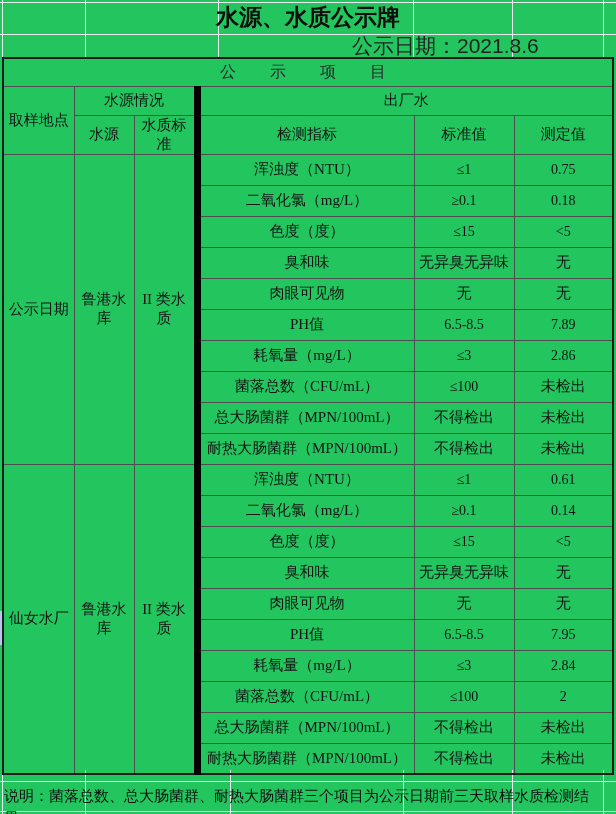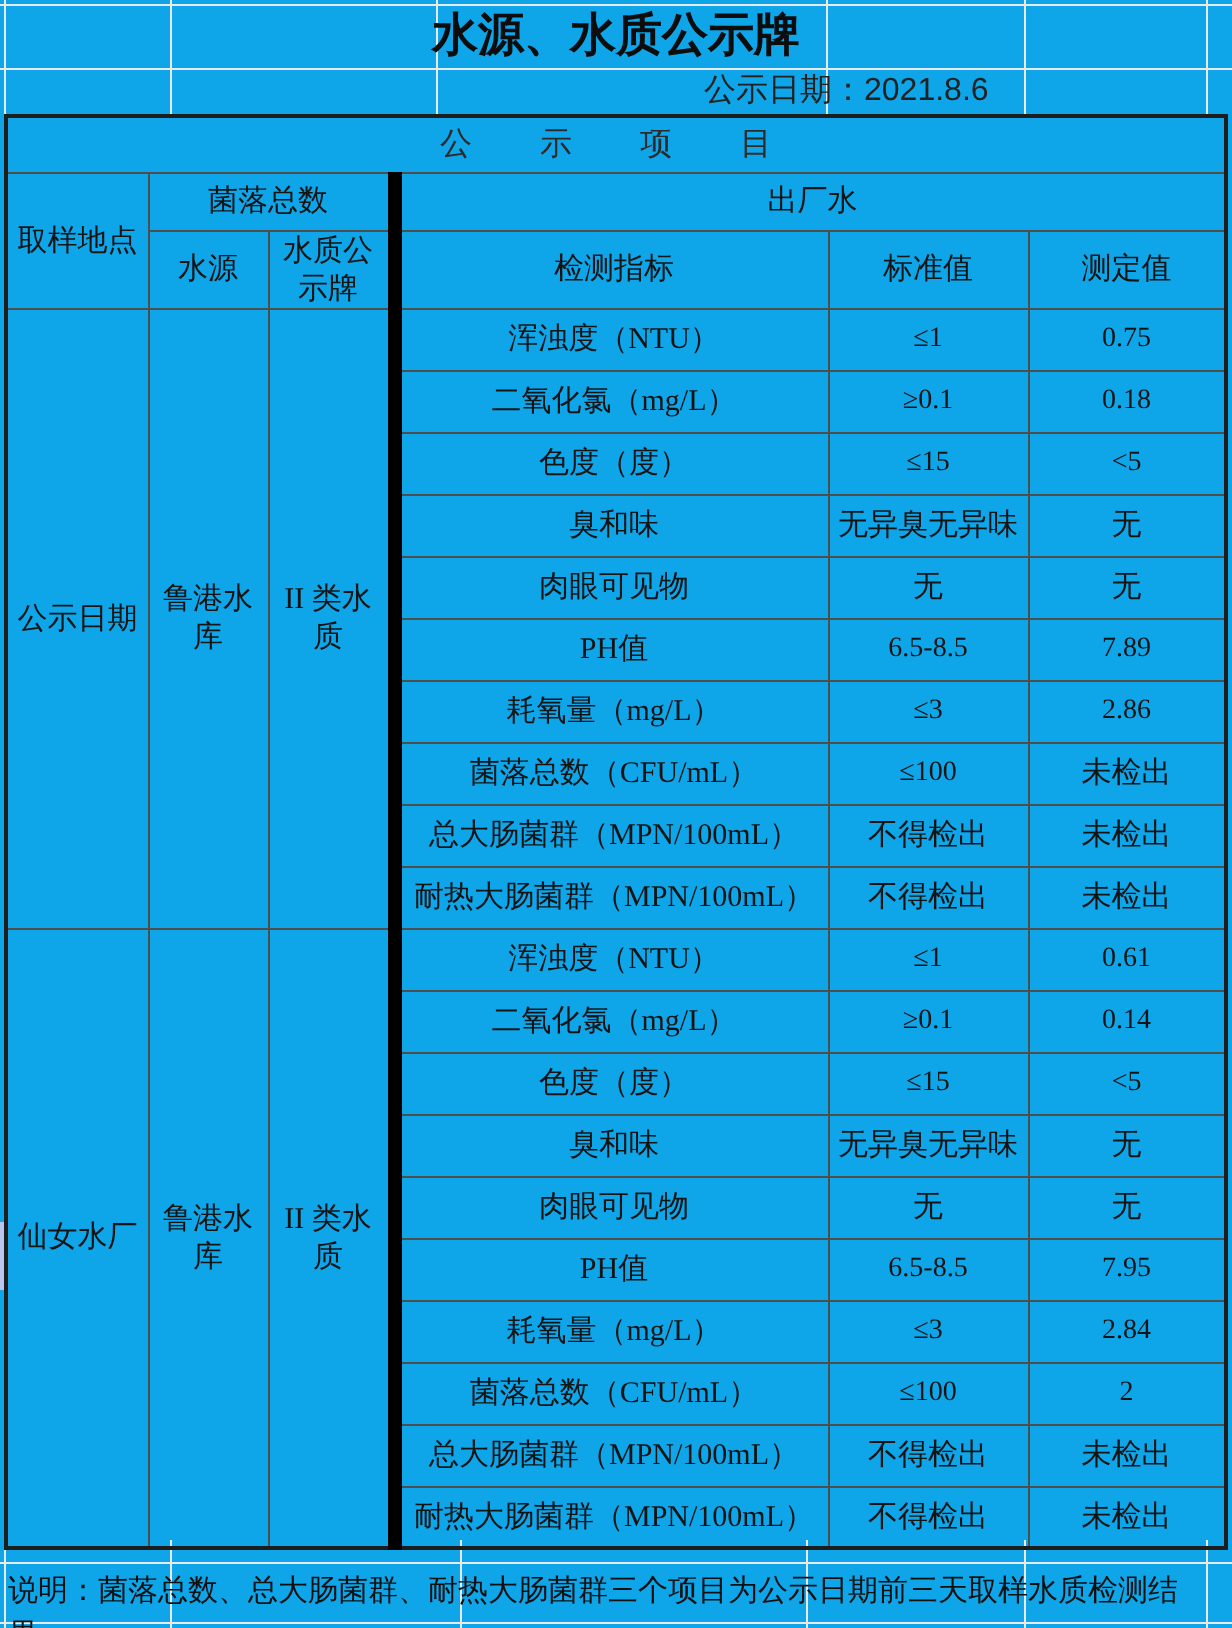--- a/index.html
+++ b/index.html
@@ -1,28 +1,28 @@
 <!DOCTYPE html>
 <html><head>
 <meta charset="utf-8">
 <style>
   html,body{margin:0;padding:0;background:#fff;}
-  #canvas{position:relative;width:616px;height:814px;background:#0ea5e9;overflow:hidden;
+  #canvas{position:relative;width:616px;height:814px;background:#22c55e;overflow:hidden;
           font-family:"Liberation Serif","DejaVu Serif",serif;color:#141414;}
   
   .gl{position:absolute;background:#e8eaee;}
   .gl.v{width:1px;}
   .gl.h{height:1px;}
   
   #sel-strip{position:absolute;left:0;top:611px;width:3px;height:34px;}
   
   #title{position:absolute;left:0;top:3px;width:616px;height:30px;line-height:30px;
          text-align:center;font-size:23px;font-weight:bold;color:#0d0d0d;}
   #pubdate{position:absolute;left:352px;top:36px;height:14px;line-height:20px;
-           font-family:"Liberation Sans","DejaVu Sans",sans-serif;font-size:16px;color:#222;}
+           font-family:"Liberation Sans","DejaVu Sans",sans-serif;font-size:21px;color:#222;}
   
   #tblwrap{position:absolute;left:2px;top:57px;width:538px;height:713px;}
   table{border-collapse:collapse;table-layout:fixed;width:610px;height:713px;
         font-family:"Liberation Serif","DejaVu Serif",serif;font-size:15px;color:#141414;}
   td{border:1px solid #4e4e4e;text-align:center;vertical-align:middle;padding:0 2px;overflow:hidden;}
   table{border:2px solid #1d1d1d;}
   td.bl2{border-left:7px solid #000000;}
   tr.sec{height:28px;}
   tr.sec td{font-size:16px;letter-spacing:10px;word-spacing:10px;color:#2b2b2b;}
   tr.hr1{height:29px;}
@@ -70,26 +70,26 @@
       <col style="width:217px">
           <col style="width:100px">
           <col style="width:99px">
     </colgroup>
     <tbody>
           <tr class="sec">
       <td colspan="6">公 示 项 目</td>
     </tr>
     <tr class="hr1">
       <td rowspan="2">取样地点</td>
-      <td colspan="2">菌落总数</td>
+      <td colspan="2">水源情况</td>
       <td colspan="3" class="bl2">出厂水</td>
     </tr>
     <tr class="hr2">
       <td>水源</td>
-      <td>水质公示牌</td>
+      <td>水质标准</td>
       <td class="bl2">检测指标</td>
       <td>标准值</td>
       <td>测定值</td>
     </tr>
 
     <tr class="dr">
       <td rowspan="10">公示日期</td>
       <td rowspan="10">鲁港水库</td>
       <td rowspan="10">II 类水质</td>
       <td class="bl2">浑浊度（NTU）</td>

